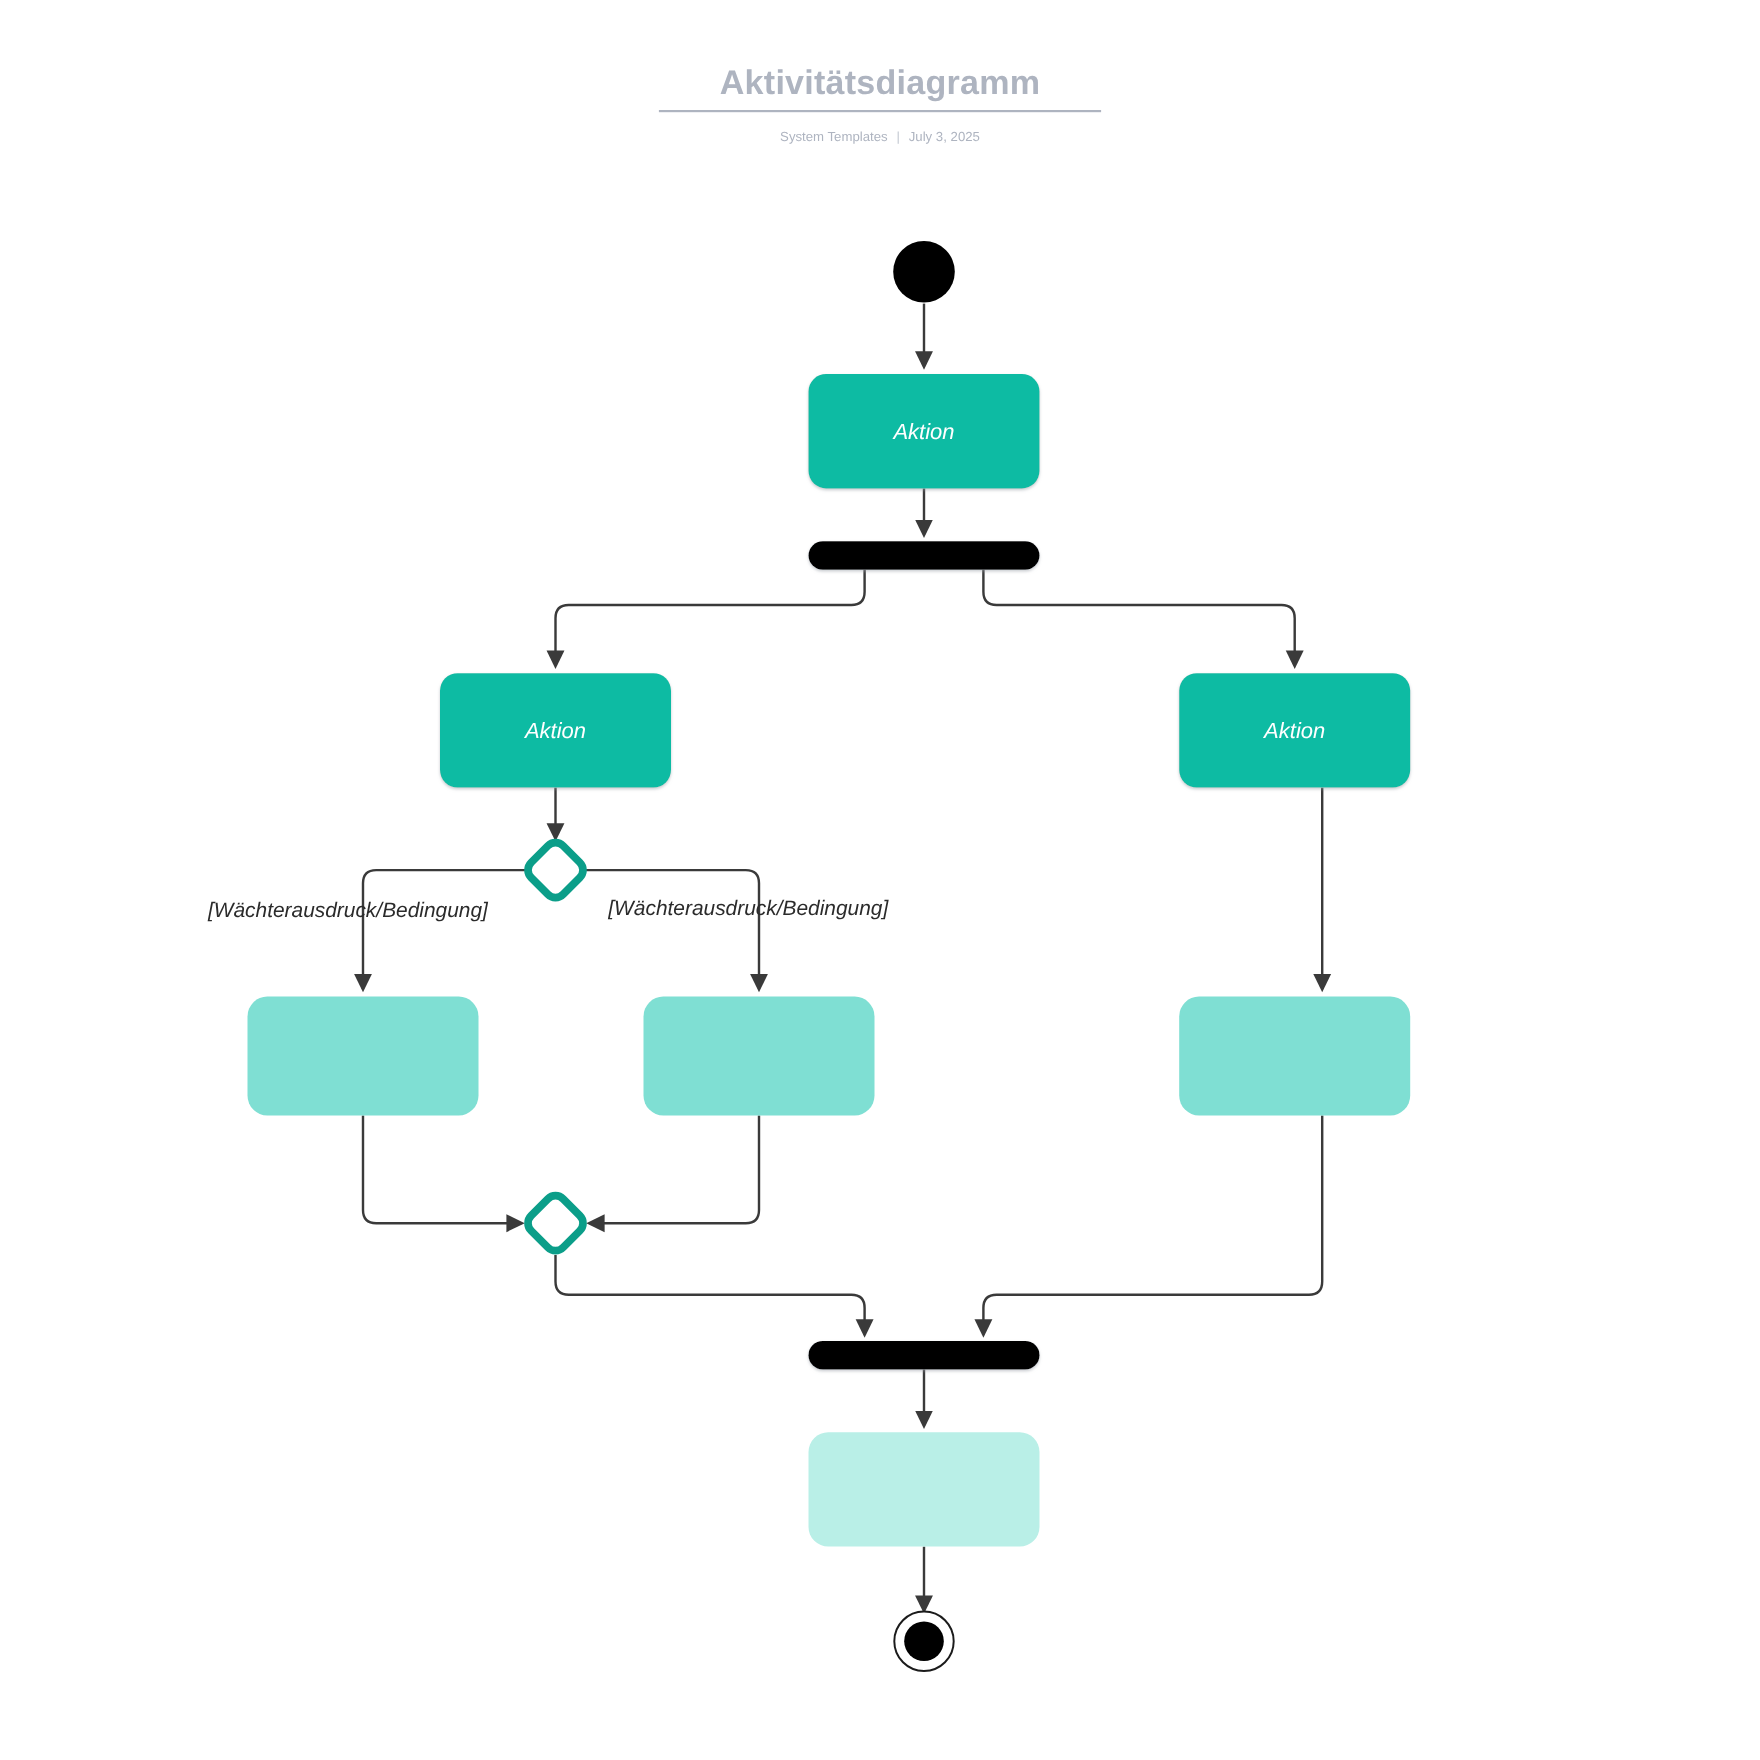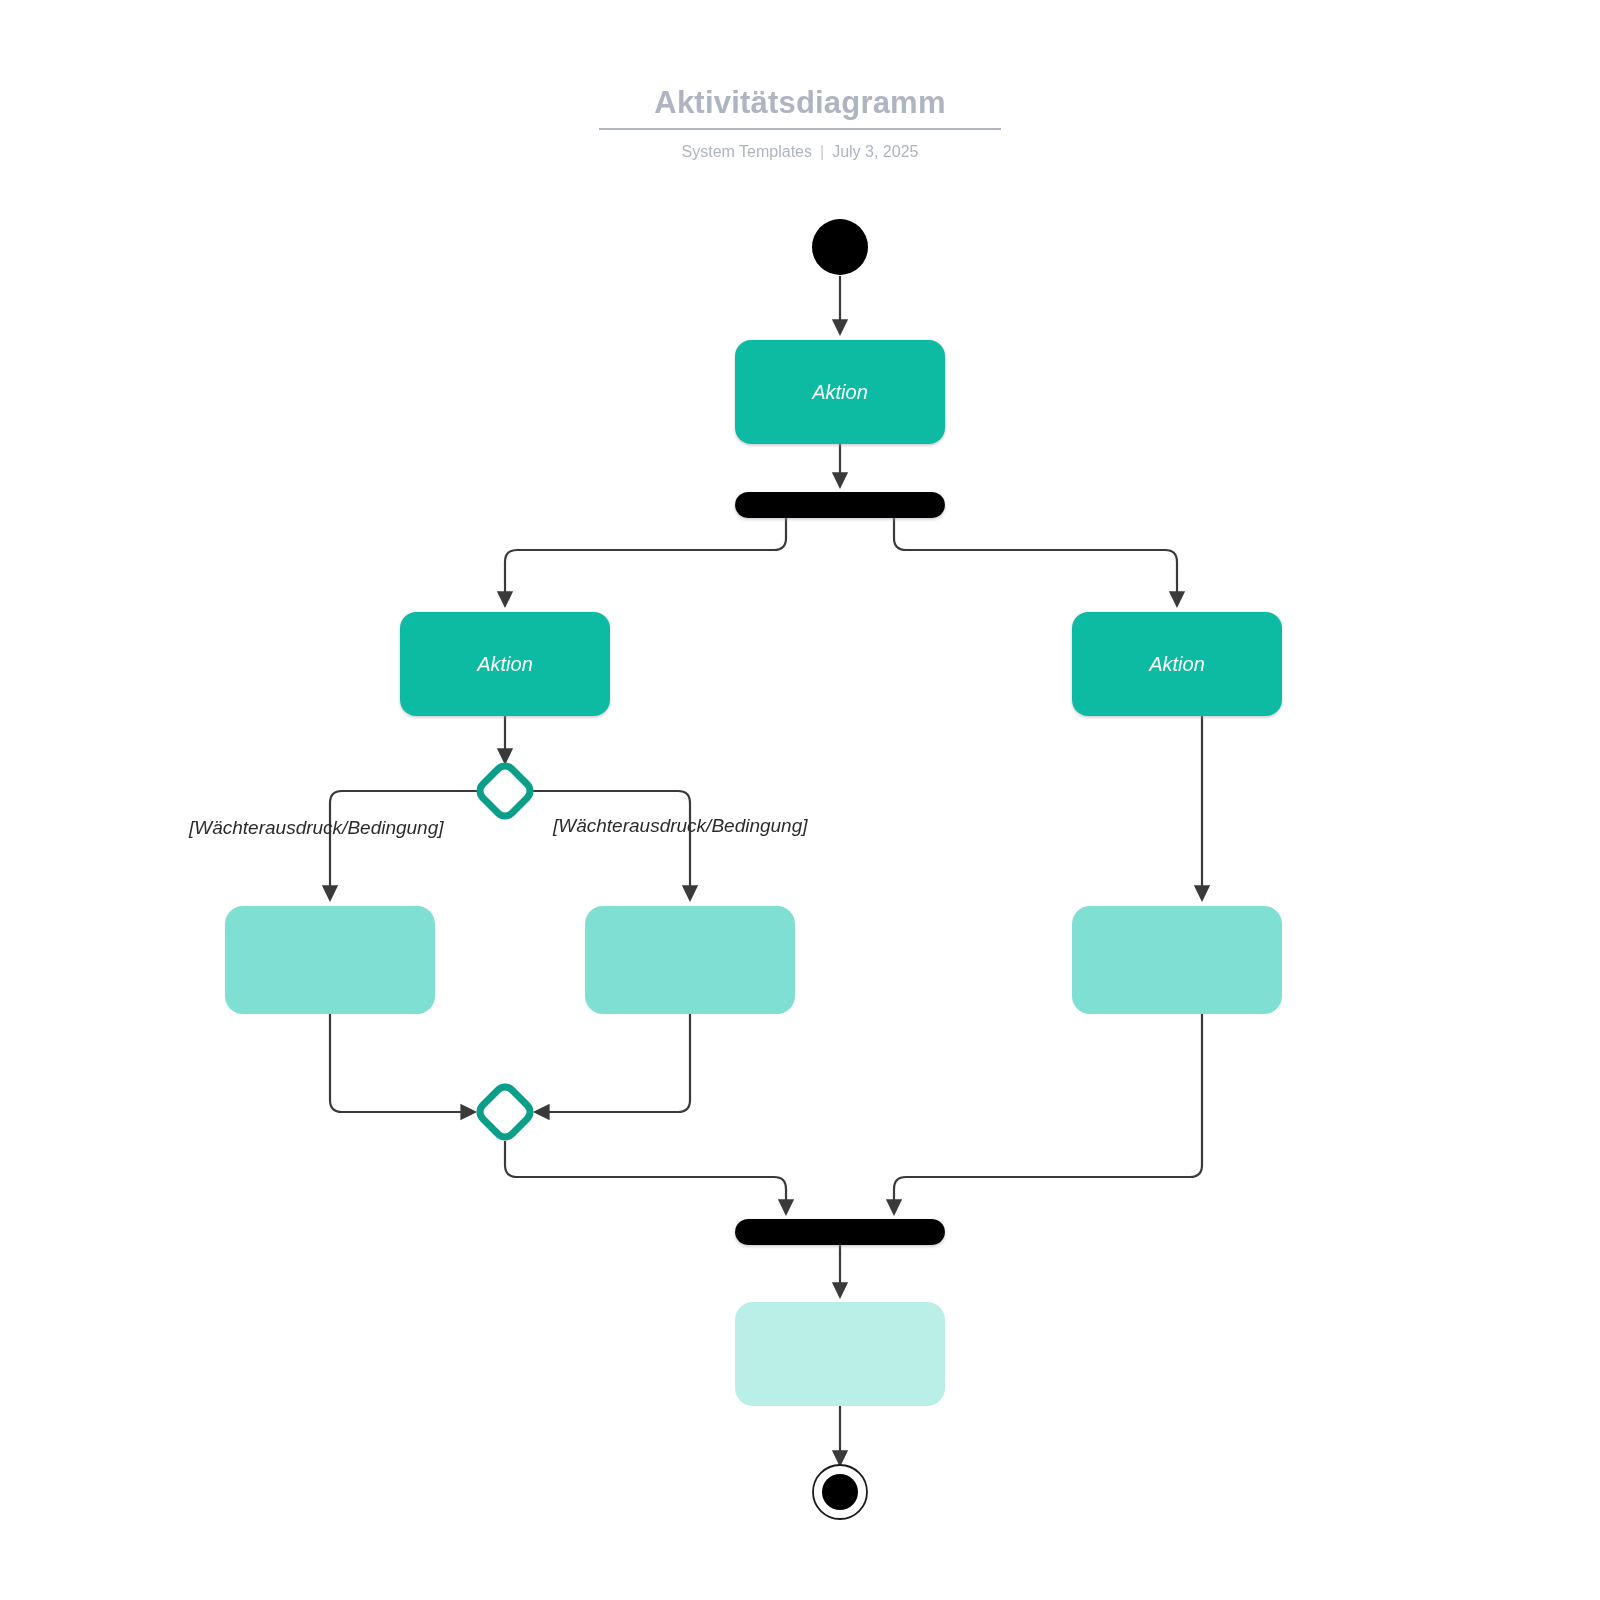--- a/index.html
+++ b/index.html
@@ -22,37 +22,37 @@
   
   #header {
     position: absolute;
     left: 0;
     top: 0;
     width: 1600px;
     text-align: center;
   }
   #doc-title {
     margin: 0;
-    padding-top: 84px;
+    padding-top: 56px;
     font-size: 31px;
     font-weight: bold;
     letter-spacing: 0.2px;
     color: #aeb4c0;
     line-height: 38px;
   }
   #title-divider {
     width: 402px;
     height: 2px;
     background: #aeb4c0;
     margin: 6px auto 0 auto;
   }
   #subtitle {
     margin: 0;
     padding-top: 10px;
-    font-size: 16px;
+    font-size: 12px;
     color: #aeb4c0;
     line-height: 24px;
     white-space: pre;
   }
   .sub-sep {
     color: #c4c9d2;
     padding: 0 8px;
   }
   
   #diagram {

